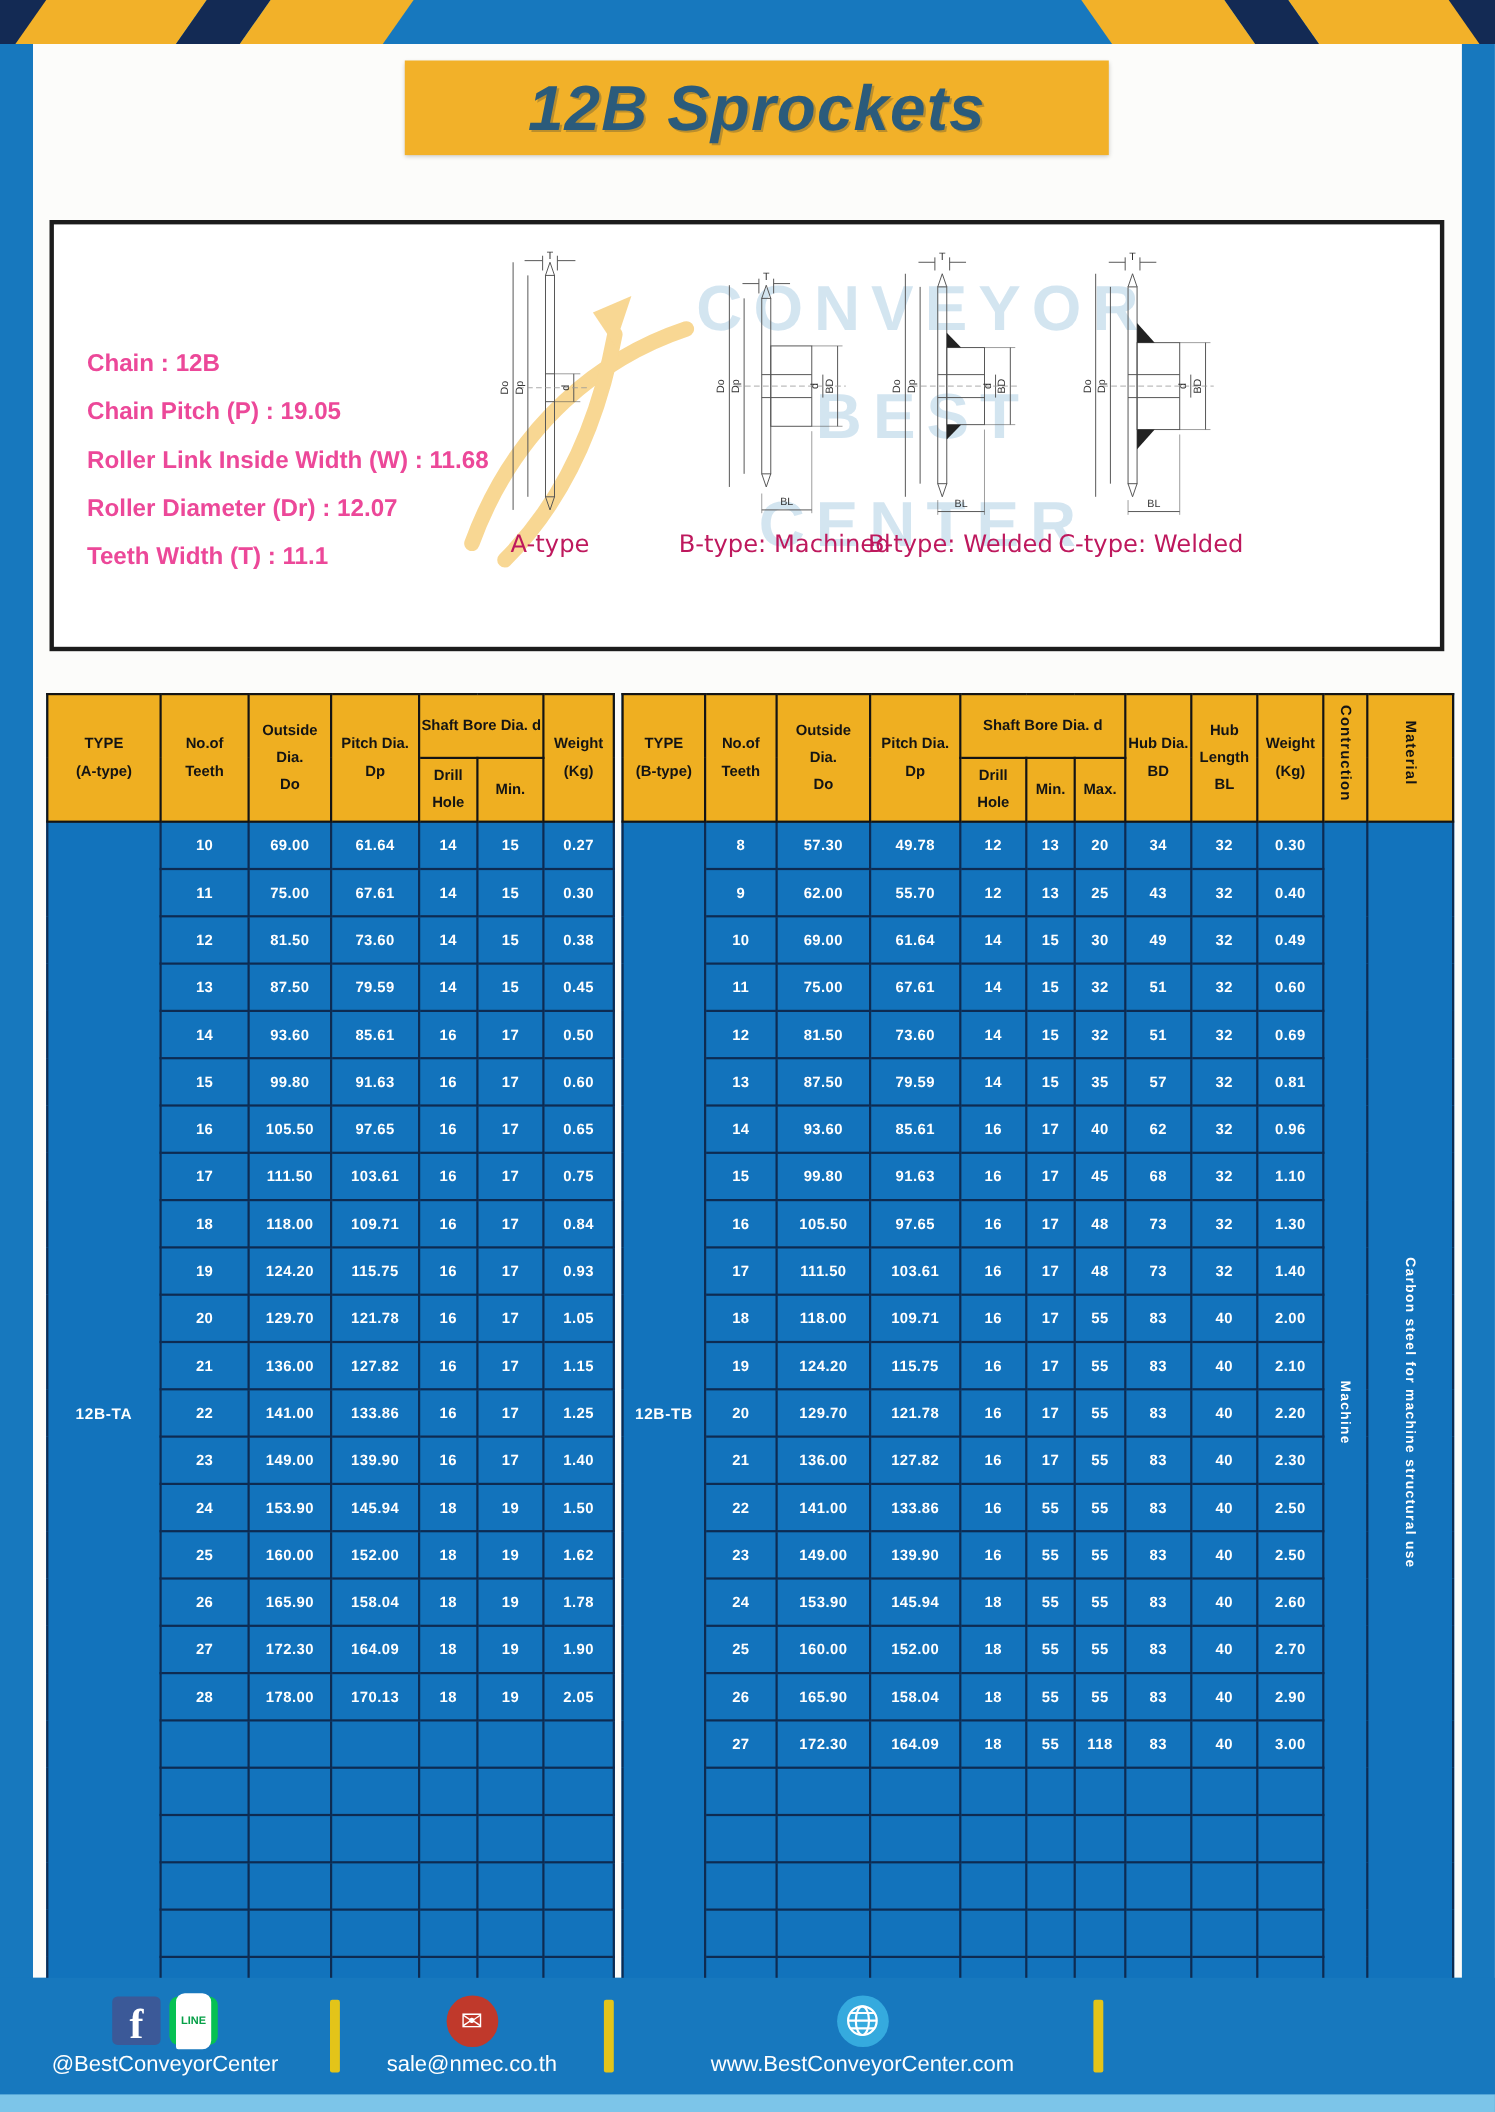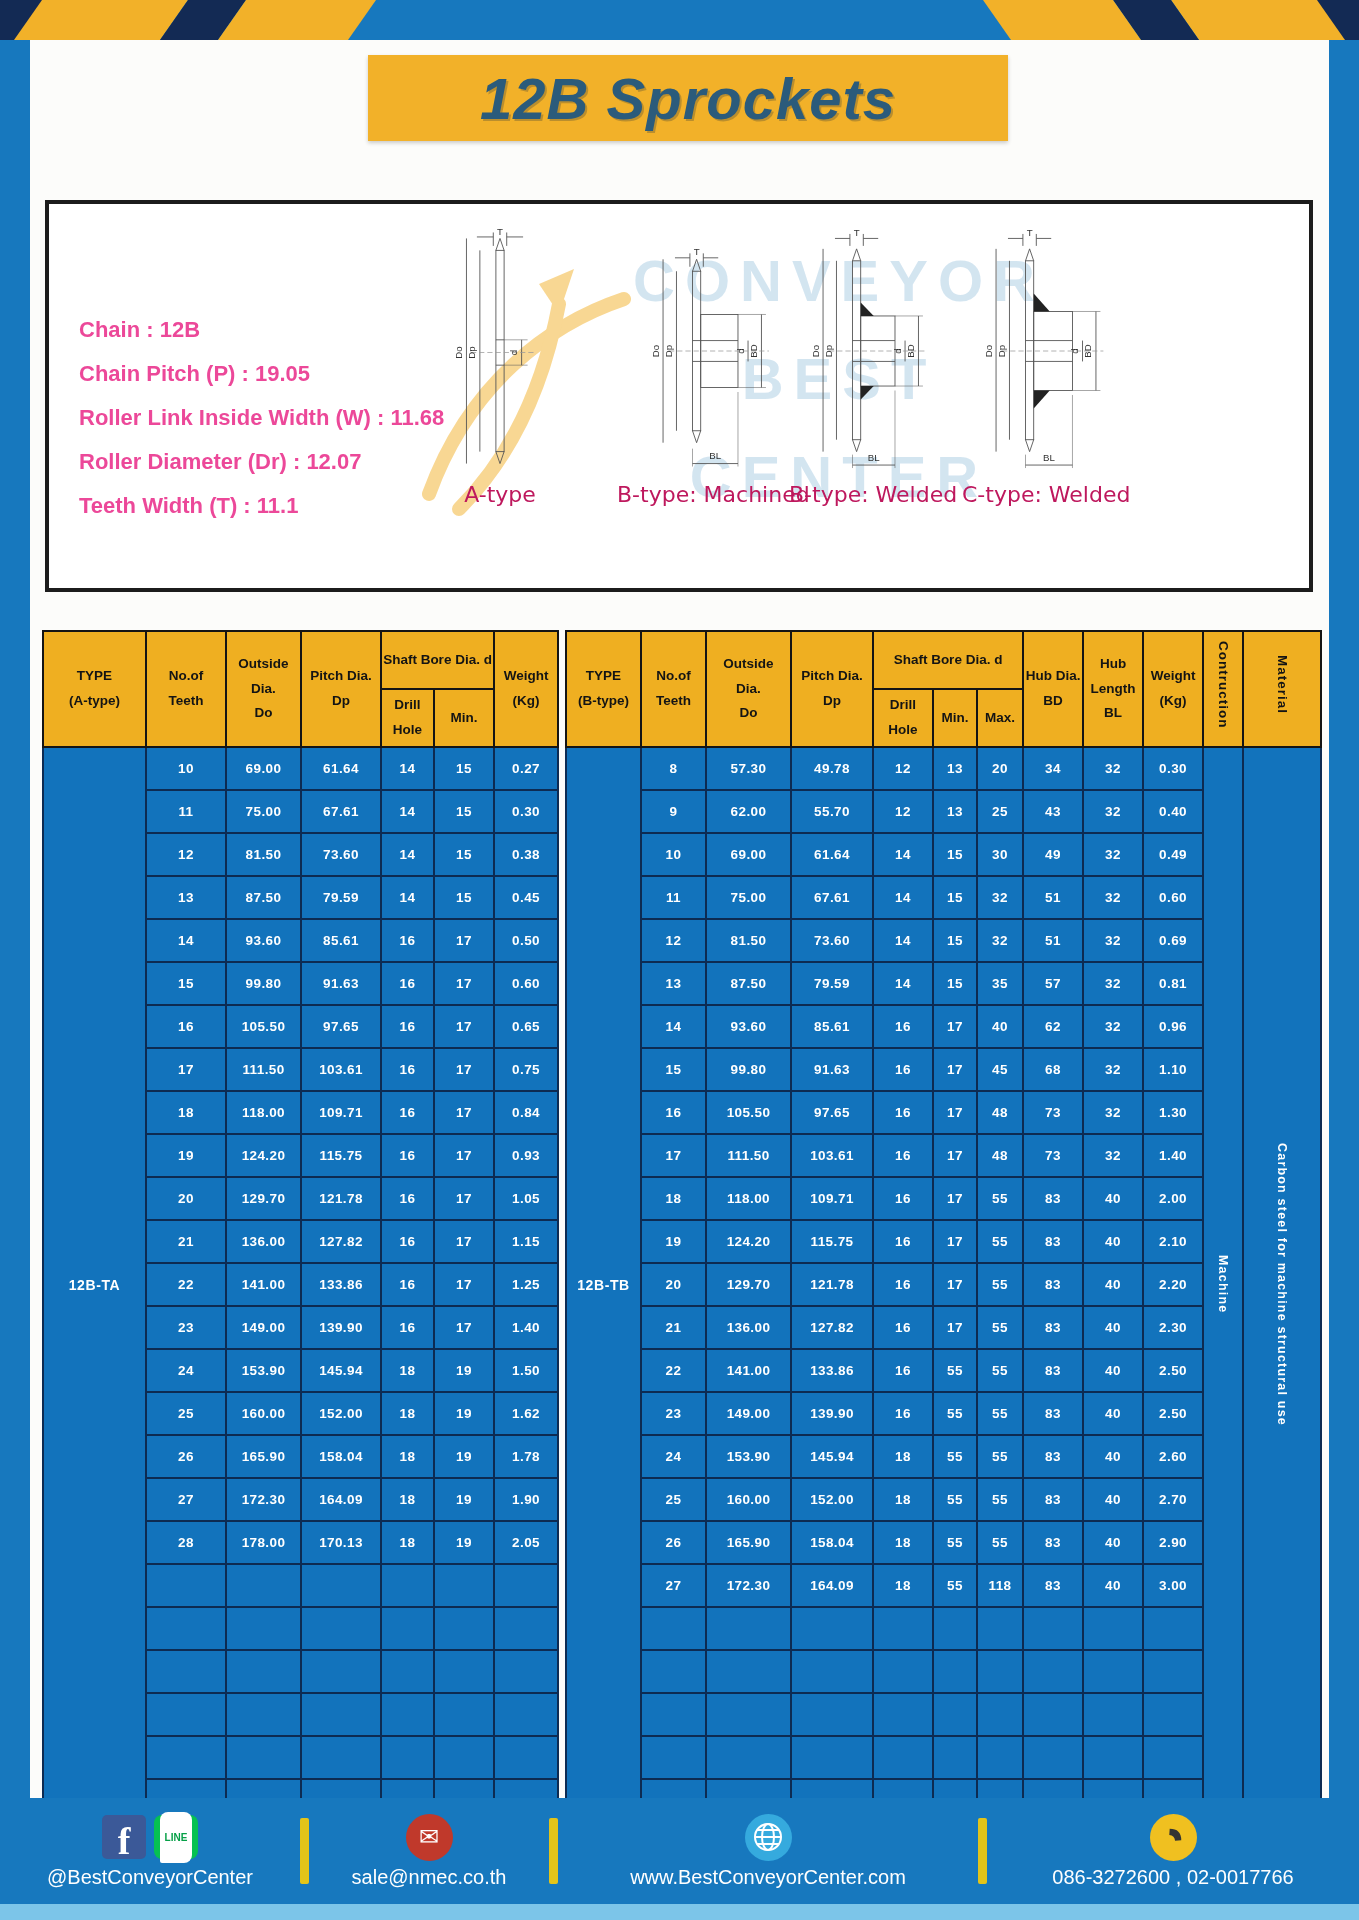--- a/index.html
+++ b/index.html
@@ -41,21 +41,21 @@
   .tbl th .vtext,.tbl td.vert{writing-mode:vertical-rl;}
   .tbl th .vtext{display:inline-block;line-height:1.1;letter-spacing:1px;}
   .tbl td.vert{font-size:12.5px;letter-spacing:1.2px;font-weight:600;}
   .tbl-a{left:12px;top:590px;width:515px;height:1140px;}
   .tbl-b{left:535px;top:590px;width:755px;height:1140px;}
   .tbl thead tr{height:58px;}
   
   .footer{position:absolute;left:0;top:1798px;width:1359px;height:106px;background:#1778BE;
           display:flex;align-items:center;}
   .fgroup{display:flex;flex-direction:column;align-items:center;justify-content:center;gap:5px;}
-  .fg1{width:300px;} .fg2{width:240px;} .fg3{width:420px;} .fg4{flex:1;}
+  .fg1{width:300px;} .fg2{width:240px;} .fg3{width:420px;margin-left:16px;} .fg4{flex:1;}
   .fdivider{width:9px;height:66px;background:#E3C419;border-radius:2px;}
   .ficons{display:flex;gap:8px;align-items:center;height:48px;}
   .flabel{color:#FFFFFF;font-weight:normal;font-size:20px;white-space:nowrap;}
   .icon-fb{width:44px;height:44px;background:#3B5998;border-radius:5px;color:#fff;
            font-family:"Liberation Serif",serif;font-size:38px;font-weight:bold;
            display:flex;align-items:flex-end;justify-content:center;line-height:.92;overflow:hidden;}
   .icon-line{width:44px;height:44px;background:#06C152;border-radius:8px;display:flex;
              align-items:center;justify-content:center;}
   .icon-line span{background:#fff;border-radius:8px 8px 8px 2px;color:#06A047;font-size:10px;
                   font-weight:bold;padding:20px 5px;}
@@ -855,26 +855,16 @@
               <line x1="4" y1="17" x2="30" y2="17"></line>
               <line x1="6" y1="10" x2="28" y2="10"></line>
               <line x1="6" y1="24" x2="28" y2="24"></line>
             </g>
           </svg>
         </div>
       </div>
       <div class="flabel">www.BestConveyorCenter.com</div>
     </div>
     <div class="fdivider"></div>
-    <div class="fgroup fg4">
-      <div class="ficons">
-        <div class="icon-phone">
-          <svg width="28" height="28" viewBox="0 0 48 48">
-            <path d="M10 18 q14 -14 28 0 l-7 8 q-7 -6 -14 0 z" fill="#333" transform="rotate(45 24 24)"></path>
-          </svg>
-        </div>
-      </div>
-      <div class="flabel">086-3272600 , 02-0017766</div>
-    </div>
   </div>
 
   <div class="bottom-strip"></div>
 </div>
 
 </body></html>

